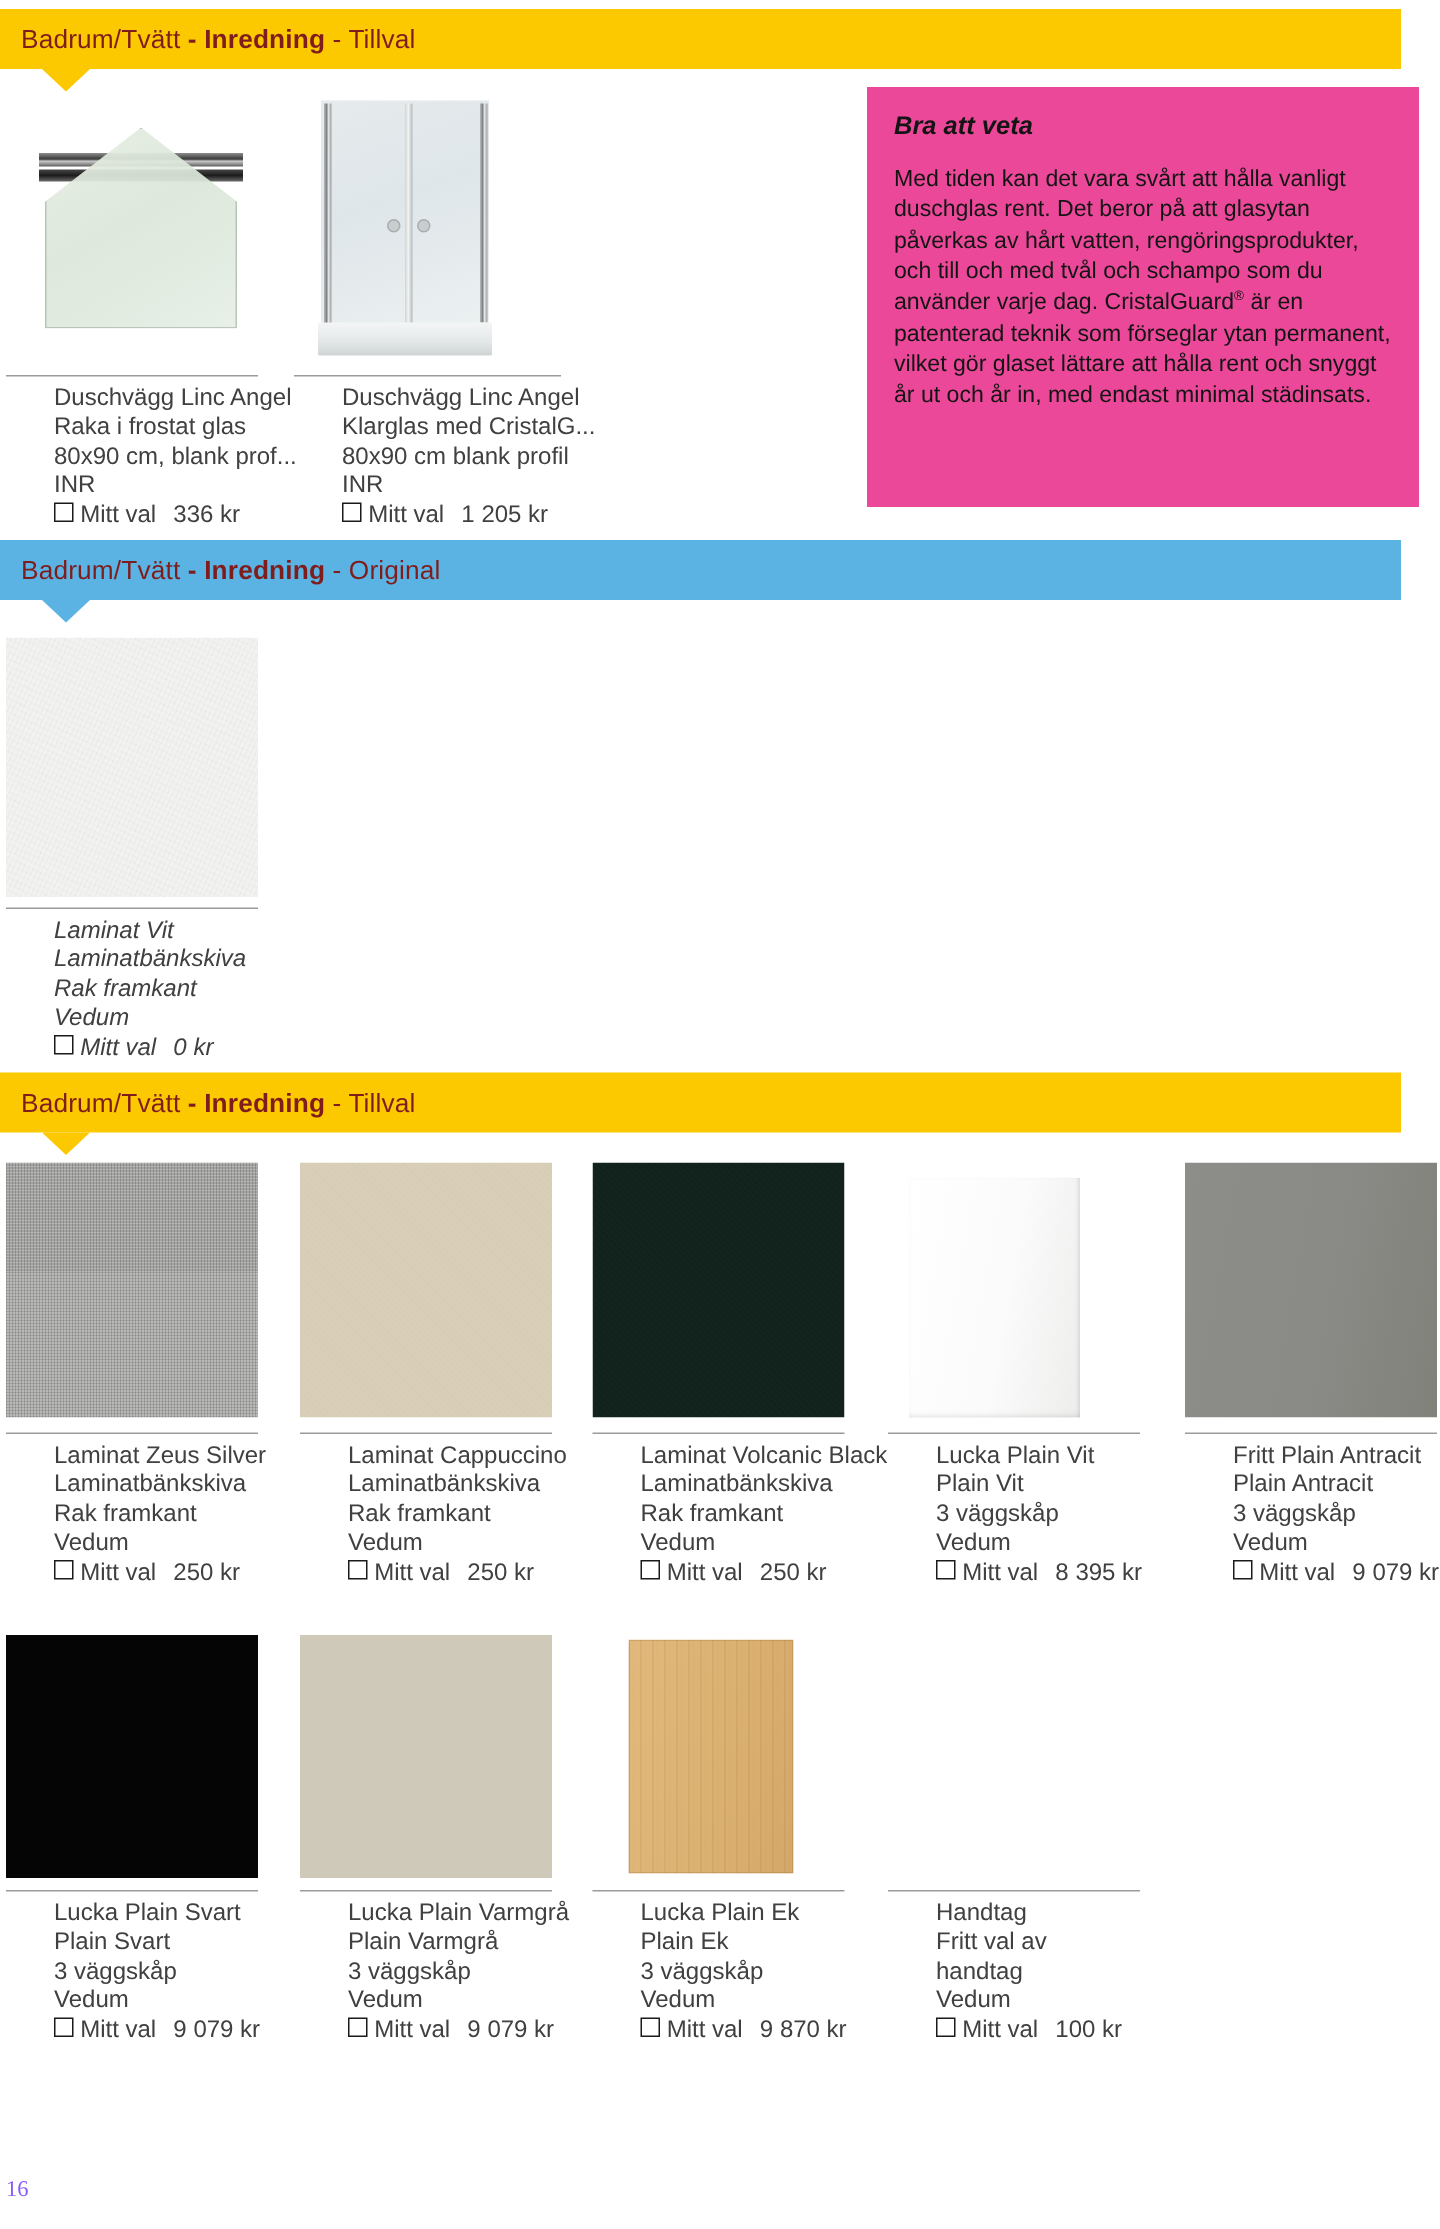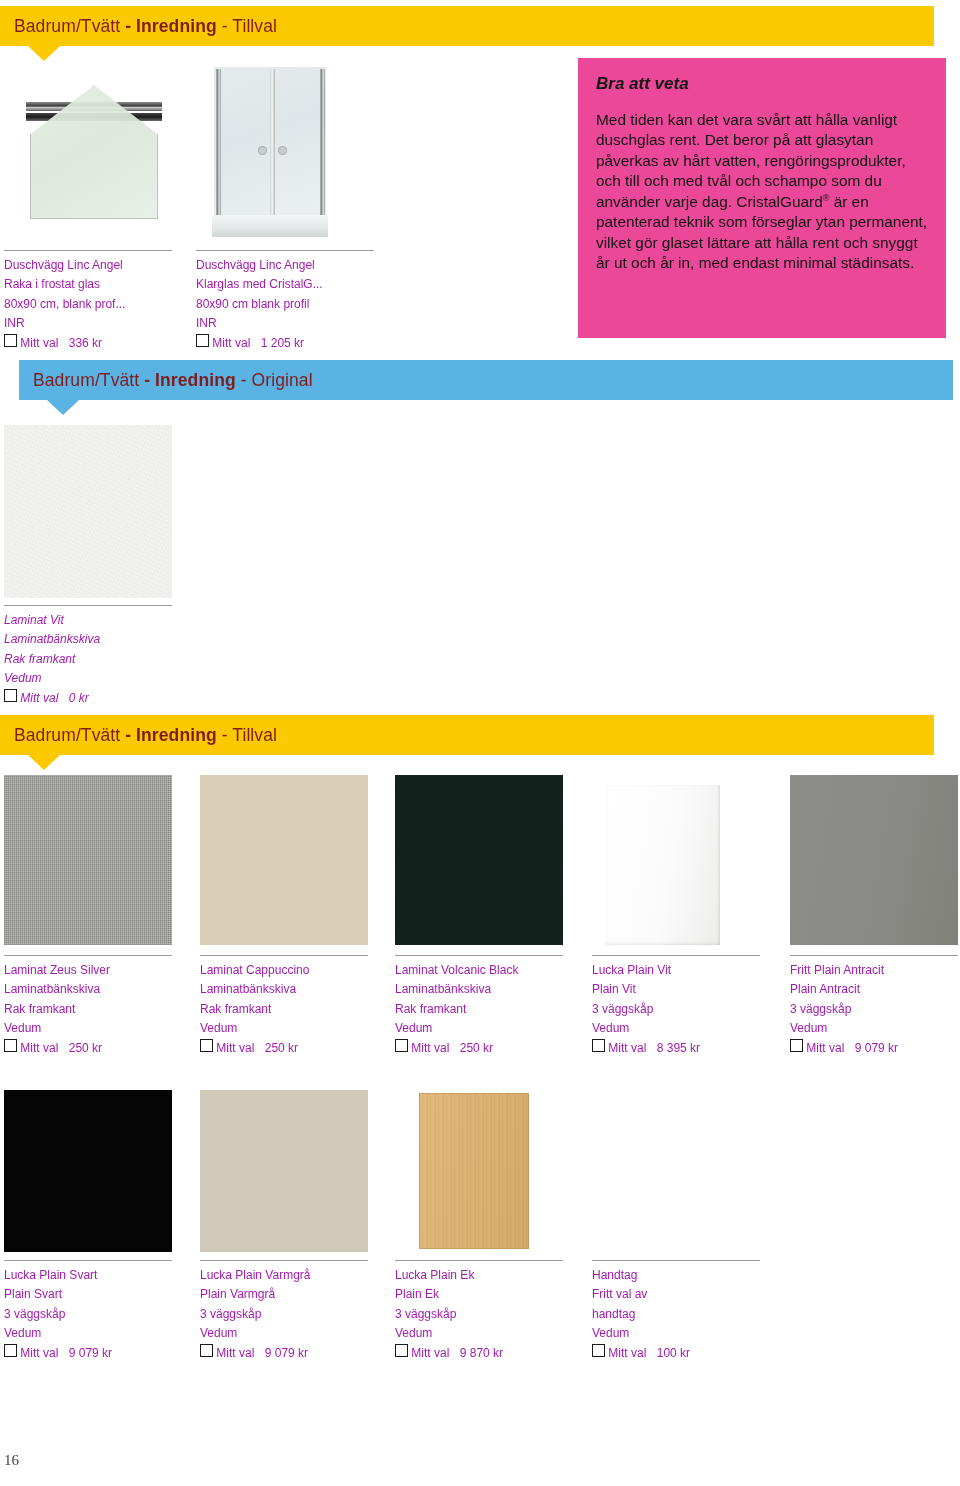--- a/index.html
+++ b/index.html
@@ -20,21 +20,21 @@
   .band {
     position: absolute;
     left: 0;
     height: 40px;
     display: flex;
     align-items: center;
     box-sizing: border-box;
     padding-left: 14px;
   }
   .band.yellow { background: #FCC900; }
-  .band.blue   { background: #5BB3E4; margin-left: 19px; }
+  .band.blue   { background: #5BB3E4; }
   .band-text {
     font-size: 17.5px;
     letter-spacing: 0.1px;
     white-space: nowrap;
     color: #7f1d1d;
   }
   .band-text .b { font-weight: bold; }
   .band-notch {
     position: absolute;
     top: 100%;
@@ -75,24 +75,25 @@
     overflow: hidden;
     background: #ffffff;
   }
   .card-rule {
     position: absolute;
     border-top: 1px solid #9b9b9b;
     height: 0;
   }
   .card-text {
     position: absolute;
-    font-size: 12px;
+    font-size: 16px;
     line-height: 19.4px;
-    color: #a21caf;
+    color: #404040;
     white-space: nowrap;
+    margin-left: 32px;
   }
   .card-text .ln { display: block; }
   .choice { display: flex; align-items: center; gap: 5px; }
   .checkbox {
     display: inline-block;
     width: 11px; height: 11px;
     border: 1.7px solid #1a1a1a;
     background: #fff;
     flex: 0 0 auto;
     position: relative;
@@ -186,21 +187,21 @@
     position: absolute; top: 82px; width: 7px; height: 7px; border-radius: 50%;
     background: #c9cdce; box-shadow: 0 0 0 1px rgba(110,115,117,0.5);
   }
   .shower-b .handle.a { left: 63px; }
   .shower-b .handle.b { left: 83px; }
 
   .page-number {
     position: absolute;
     left: 4px;
     font-size: 15px;
-    color: #404040;
+    color: #8b5cf6;
     font-family: "Liberation Serif", serif;
   }
 </style>
 </head>
 <body>
 
 <div class="band yellow" style="top:6px; width:934px;">
   <div class="band-text">
     <span>Badrum/Tvätt </span><span class="b">- Inredning</span><span> - Tillval</span>
   </div>

